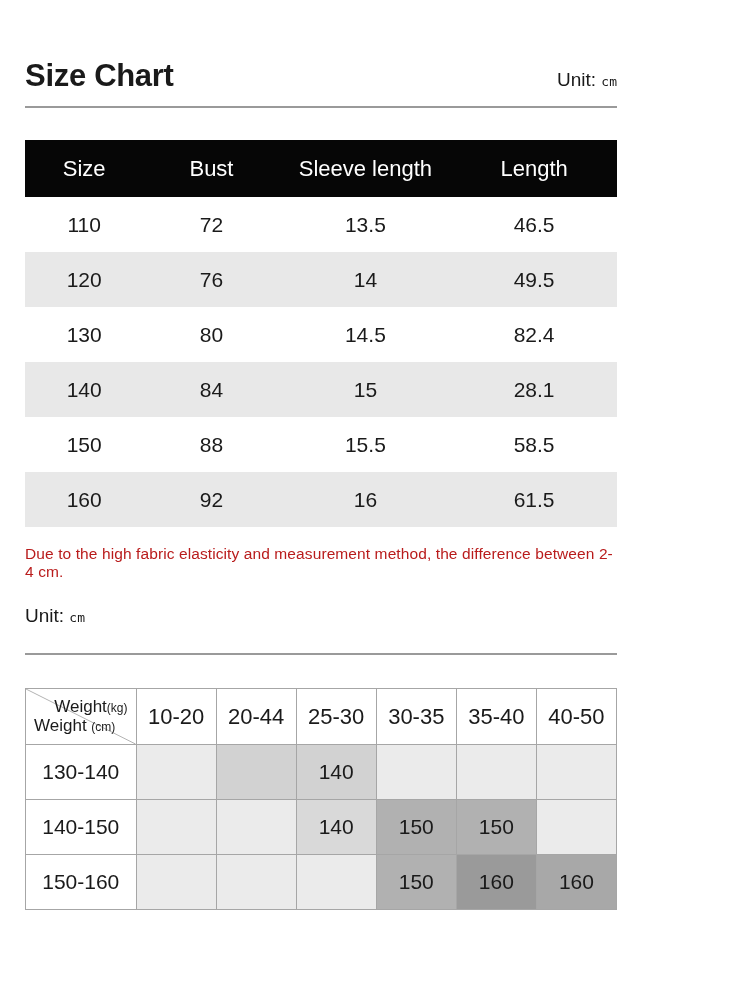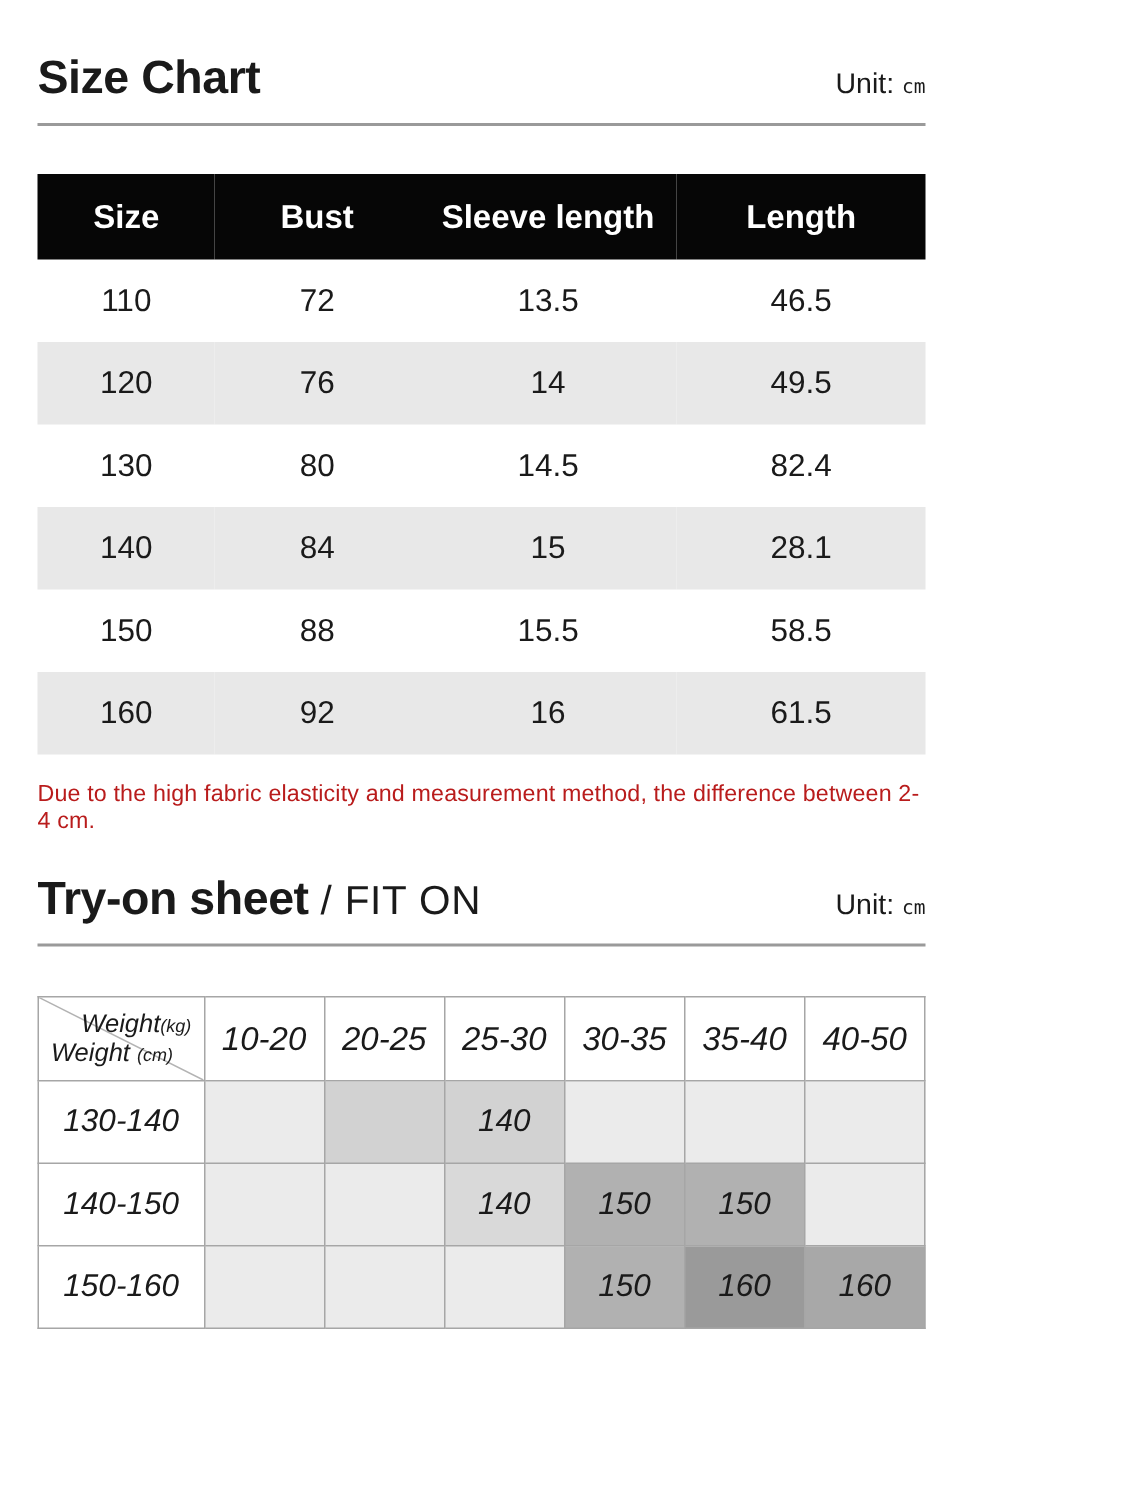--- a/index.html
+++ b/index.html
@@ -4,48 +4,48 @@
 <style>
   * { box-sizing: border-box; }
   html,body { margin:0; padding:0; }
   body {
     width:750px; height:1000px;
     background:#ffffff;
     font-family:"Liberation Sans", sans-serif;
     color:#1a1a1a;
     overflow:hidden;
   }
-  .page { padding:34px 25px 0 25px; width:642px; }
+  .page { padding:34px 25px 0 25px; width:642px;margin-top:24px; }
 
   
   .section-head { display:flex; justify-content:space-between; align-items:baseline; height:40px; }
   .h1 { font-size:31px; font-weight:700; letter-spacing:-0.3px; }
   .h1 .sub { font-weight:400; font-size:27px; letter-spacing:0.5px; }
   .unit { font-size:19px; font-weight:500; }
   .unit .cm { font-family:"DejaVu Sans Mono", monospace; font-size:13px; font-weight:400; }
   .rule { height:2px; background:#9a9a9a; margin-top:8px; }
 
   
   table { border-collapse:collapse; table-layout:fixed; width:100%; }
   .size-table { margin-top:32px; }
   .size-table thead th {
-    height:57px; font-size:22px; font-weight:700; text-align:center; padding:0;
+    height:57px; font-size:22px; font-weight:400; text-align:center; padding:0;
   }
   .size-table tbody td {
     height:55px; font-size:21px; text-align:center; padding:0;
   }
 
   .note { margin-top:18px; font-size:15.5px; color:#b91c1c; letter-spacing:0.1px; }
 
   .head2 { margin-top:24px; }
 
   
   .fit-table { margin-top:33px; }
   .fit-table th, .fit-table td {
-    border:1px solid #a6a6a6; padding:0; text-align:center;font-style:italic;
+    border:1px solid #a6a6a6; padding:0; text-align:center;
   }
   .fit-table thead th { height:56px; font-size:22px; font-weight:400; background:#ffffff; }
   .fit-table tbody th { height:55px; font-size:21px; font-weight:400; background:#ffffff; }
   .fit-table tbody td { height:55px; font-size:21px; }
 
   .corner { position:relative; }
   .corner svg { position:absolute; left:0; top:0; width:100%; height:100%; display:block; }
   .corner-top { position:absolute; top:8px; right:8px; font-size:17px; font-weight:500; }
   .corner-bottom { position:absolute; bottom:8px; left:8px; font-size:17px; font-weight:500; }
   .axis-unit { font-size:12px; font-weight:400; }
@@ -112,21 +112,20 @@
         <td>92</td>
         <td>16</td>
         <td>61.5</td>
       </tr>
     </tbody>
   </table>
 
   <div class="note">Due to the high fabric elasticity and measurement method, the difference between 2-4 cm.</div>
 
   <div class="section-head head2">
-    <div class="h1"><span>Try-on sheet</span><span class="sub"> / </span><span class="sub">FIT ON</span></div>
     <div class="unit"><span>Unit:</span>&nbsp;<span class="cm">cm</span></div>
   </div>
   <div class="rule"></div>
 
   <table class="fit-table">
     <colgroup>
         <col style="width:18.7%">
         <col>
         <col>
         <col>
@@ -137,21 +136,21 @@
     <thead>
       <tr>
         <th class="corner">
           <svg preserveAspectRatio="none" viewBox="0 0 100 56">
               <line x1="0" y1="0" x2="100" y2="56" stroke="#b3b3b3" stroke-width="1" vector-effect="non-scaling-stroke"></line>
             </svg>
           <span class="corner-top"><span>Weight</span><span class="axis-unit">(kg)</span></span>
           <span class="corner-bottom"><span>Weight </span><span class="axis-unit">(cm)</span></span>
         </th>
         <th>10-20</th>
-        <th>20-25</th>
+        <th>20-44</th>
         <th>25-30</th>
         <th>30-35</th>
         <th>35-40</th>
         <th>40-50</th>
       </tr>
     </thead>
     <tbody>
       <tr>
         <th>130-140</th>
         <td style="background: rgb(235, 235, 235);"></td>

